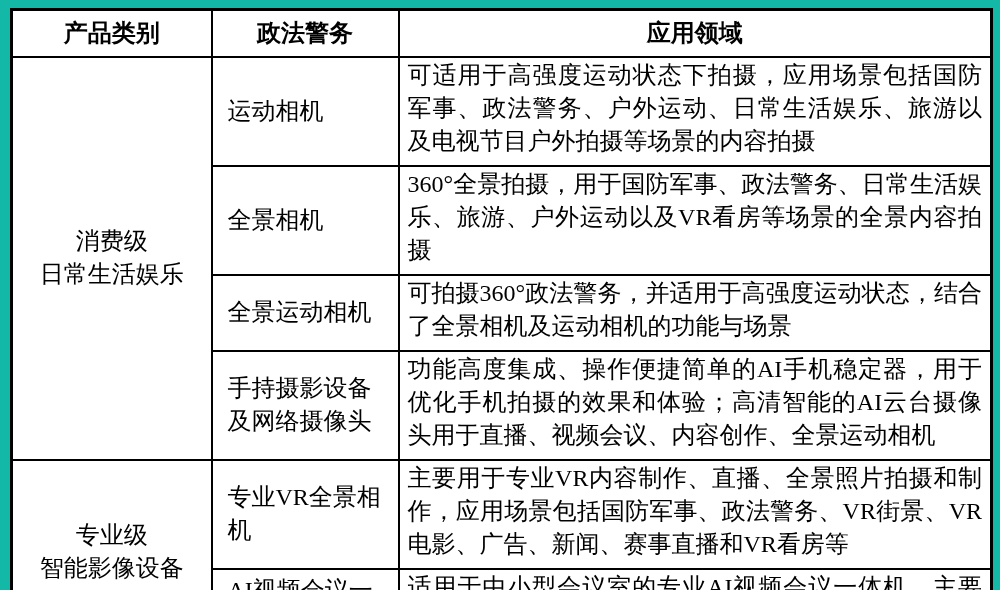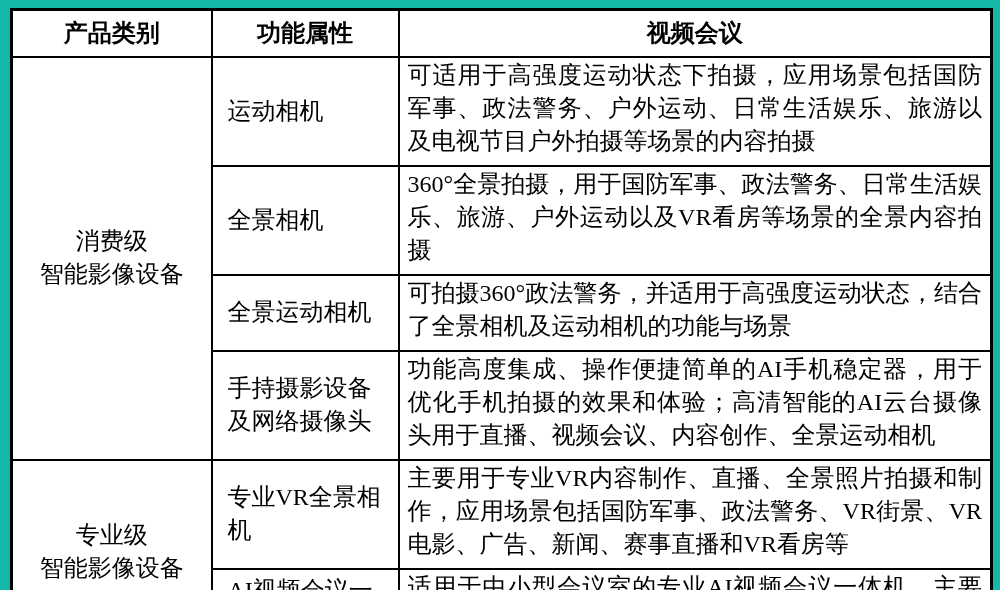--- a/index.html
+++ b/index.html
@@ -69,28 +69,28 @@
 <div class="page">
   <table class="product-table">
     <colgroup>
       <col style="width:200px">
       <col style="width:187px">
       <col style="width:593px">
     </colgroup>
     <thead>
       <tr class="hrow">
         <th class="hdr">产品类别</th>
-        <th class="hdr">功能属性</th>
-        <th class="hdr">视频会议</th>
+        <th class="hdr">政法警务</th>
+        <th class="hdr">应用领域</th>
       </tr>
     </thead>
     <tbody>
       <tr class="r1">
         <td class="cat" rowspan="4">消费级
-智能影像设备</td>
+日常生活娱乐</td>
         <td class="attr">运动相机</td>
         <td class="app">可适用于高强度运动状态下拍摄，应用场景包括国防军事、政法警务、户外运动、日常生活娱乐、旅游以及电视节目户外拍摄等场景的内容拍摄</td>
       </tr>
       <tr class="r2">
         <td class="attr">全景相机</td>
         <td class="app">360°全景拍摄，用于国防军事、政法警务、日常生活娱乐、旅游、户外运动以及VR看房等场景的全景内容拍摄</td>
       </tr>
       <tr class="r3">
         <td class="attr">全景运动相机</td>
         <td class="app">可拍摄360°政法警务，并适用于高强度运动状态，结合了全景相机及运动相机的功能与场景</td>

